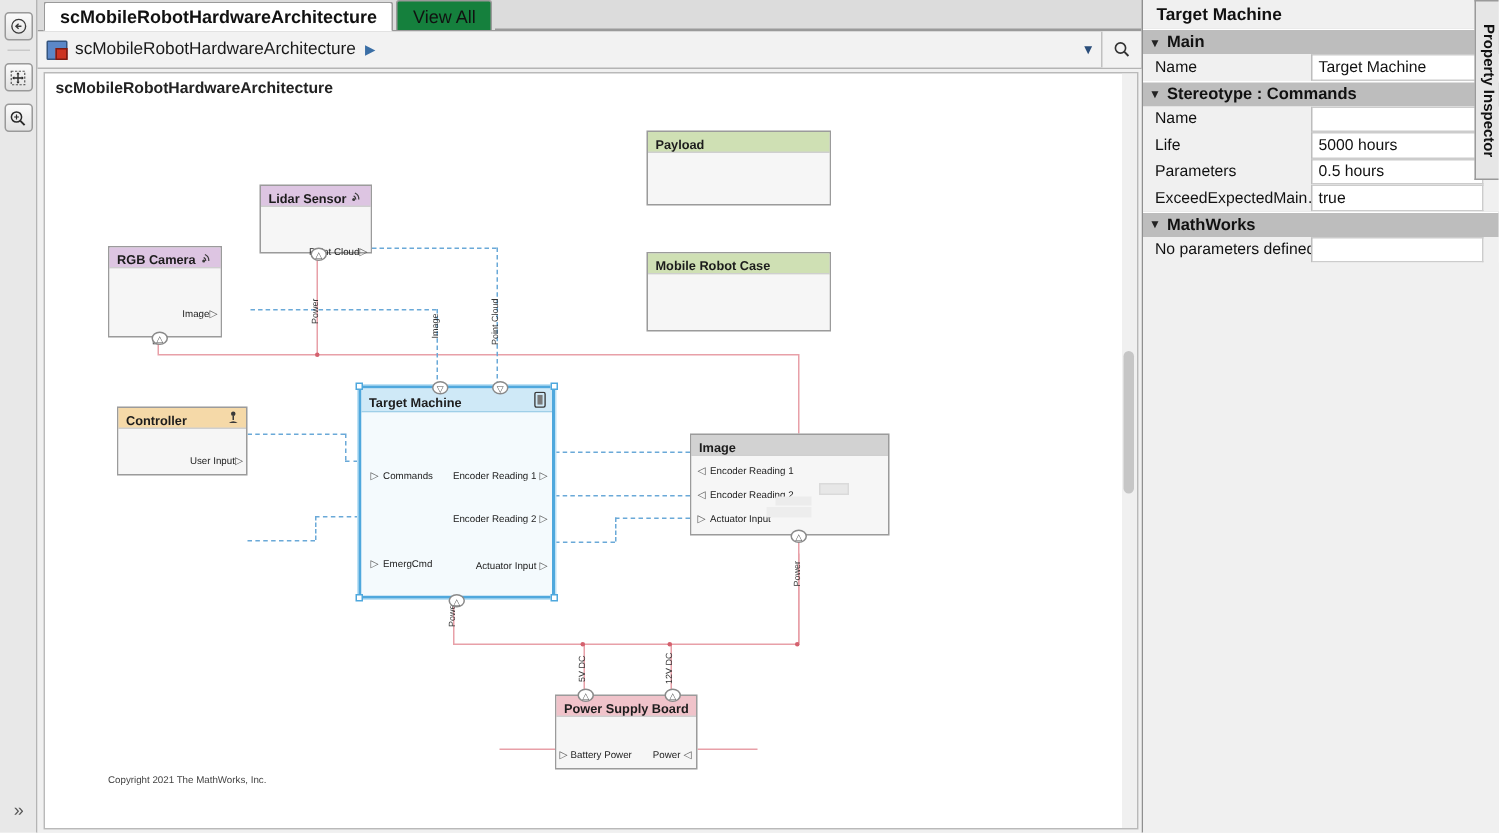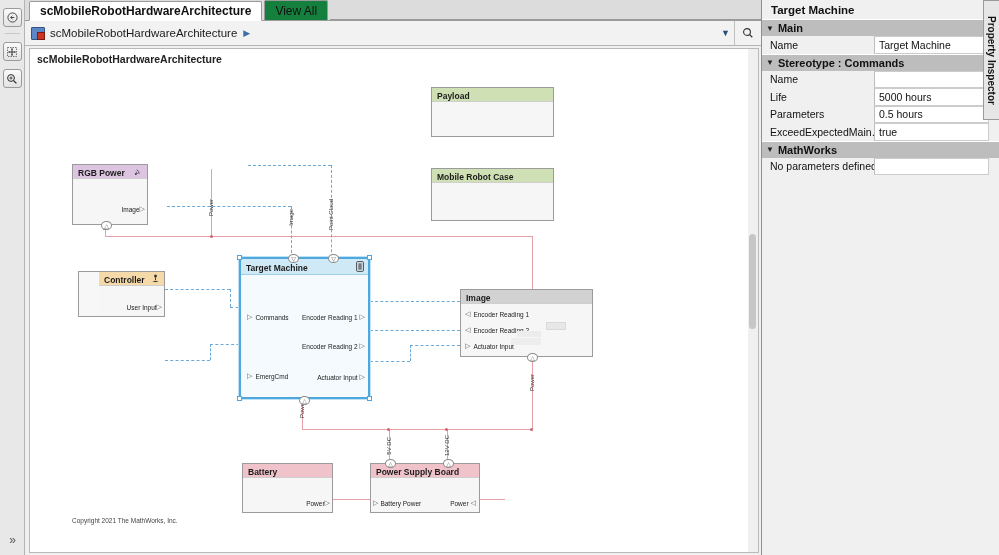--- a/index.html
+++ b/index.html
@@ -252,34 +252,53 @@
 
         <div class="vlabel" style="left:178px; top:150px;">Power</div>
         <div class="vlabel" style="left:72px; top:164px;">Power</div>
         <div class="vlabel" style="left:258px; top:160px;">Image</div>
         <div class="vlabel" style="left:298px; top:150px;">Point Cloud</div>
         <div class="vlabel" style="left:269px; top:352px;">Power</div>
         <div class="vlabel" style="left:499px; top:325px;">Power</div>
         <div class="vlabel" style="left:356px; top:388px;">5V DC</div>
         <div class="vlabel" style="left:414px; top:386px;">12V DC</div>
 
-
-        <div class="blk" style="left:42px; top:115px; width:76px; height:61px;">
+        <div class="blk" style="left:143px; top:74px; width:75px; height:46px;">
           <div class="hdr h-purple">
-            <span>RGB Power</span>
+            <span>Lidar Sensor</span>
             <span class="icn">
               <svg width="9" height="8" viewBox="0 0 9 8">
                   <circle cx="1.8" cy="6" r="1" fill="#3a3a3a"></circle>
                   <path d="M3.2 6 a2.6 2.6 0 0 0 -1.4 -2.4" fill="none" stroke="#3a3a3a" stroke-width="0.8"></path>
                   <path d="M5.2 6 a4.4 4.4 0 0 0 -2.6 -4.3" fill="none" stroke="#3a3a3a" stroke-width="0.8"></path>
                 </svg>
             </span>
           </div>
           <div class="body">
             <div class="port outin" style="top:26px;">
+              <span>Point Cloud</span>
+              <span class="arrow">▷</span>
+            </div>
+          </div>
+          <div class="trinub" style="left:33px; top:41px;">△</div>
+        </div>
+
+        <div class="blk" style="left:42px; top:115px; width:76px; height:61px;">
+          <div class="hdr h-purple">
+            <span>RGB Camera</span>
+            <span class="icn">
+              <svg width="9" height="8" viewBox="0 0 9 8">
+                  <circle cx="1.8" cy="6" r="1" fill="#3a3a3a"></circle>
+                  <path d="M3.2 6 a2.6 2.6 0 0 0 -1.4 -2.4" fill="none" stroke="#3a3a3a" stroke-width="0.8"></path>
+                  <path d="M5.2 6 a4.4 4.4 0 0 0 -2.6 -4.3" fill="none" stroke="#3a3a3a" stroke-width="0.8"></path>
+                </svg>
+            </span>
+          </div>
+          <div class="body">
+            <div class="port outin" style="top:26px;">
               <span>Image</span>
               <span class="arrow">▷</span>
             </div>
           </div>
           <div class="trinub" style="left:28px; top:56px;">△</div>
         </div>
 
         <div class="blk" style="left:401px; top:38px; width:123px; height:50px;">
           <div class="hdr h-green">
             <span>Payload</span>
@@ -287,21 +306,21 @@
           <div class="body"></div>
         </div>
 
         <div class="blk" style="left:401px; top:119px; width:123px; height:53px;">
           <div class="hdr h-green">
             <span>Mobile Robot Case</span>
           </div>
           <div class="body"></div>
         </div>
 
-        <div class="blk" style="left:48px; top:222px; width:87px; height:46px;padding-left:20px;">
+        <div class="blk" style="left:48px; top:222px; width:87px; height:46px;">
           <div class="hdr h-orange">
             <span>Controller</span>
             <span class="icn">
               <svg width="9" height="9" viewBox="0 0 9 9">
                   <circle cx="4.5" cy="1.9" r="1.5" fill="#3a3a3a"></circle>
                   <path d="M4.5 3.4 V6" stroke="#3a3a3a" stroke-width="1"></path>
                   <path d="M1.6 8 Q4.5 5.7 7.4 8 Z" fill="#3a3a3a"></path>
                 </svg>
             </span>
           </div>
@@ -372,33 +391,22 @@
               <span class="arrow">▷</span>
               <span style="margin-left:3px;">Actuator Input</span>
             </div>
             <div style="position:absolute; left:85px; top:18px; width:20px; height:8px; background:#e7e7e7; border:1px solid #dadada;"></div>
             <div style="position:absolute; left:56px; top:27px; width:24px; height:6px; background:#ececec;"></div>
             <div style="position:absolute; left:50px; top:34px; width:30px; height:7px; background:#ededed;"></div>
           </div>
           <div class="trinub" style="left:66px; top:63px;">△</div>
         </div>
 
-        <div class="blk" style="left:212px; top:414px; width:91px; height:50px;">
-          <div class="hdr h-pink">
-            <span>Battery</span>
-          </div>
-          <div class="body">
-            <div class="port outin" style="top:21px;">
-              <span>Power</span>
-              <span class="arrow">▷</span>
-            </div>
-          </div>
-        </div>
-
-        <div class="blk" style="left:340px; top:414px; width:110px; height:50px;">
+
+        <div class="blk" style="left:340px; top:414px; width:95px; height:50px;">
           <div class="hdr h-pink">
             <span>Power Supply Board</span>
           </div>
           <div class="body">
             <div class="port" style="left:2px; top:21px;">
               <span class="arrow">▷</span>
               <span style="margin-left:2px;">Battery Power</span>
             </div>
             <div class="port" style="right:3px; top:21px;">
               <span>Power</span>

